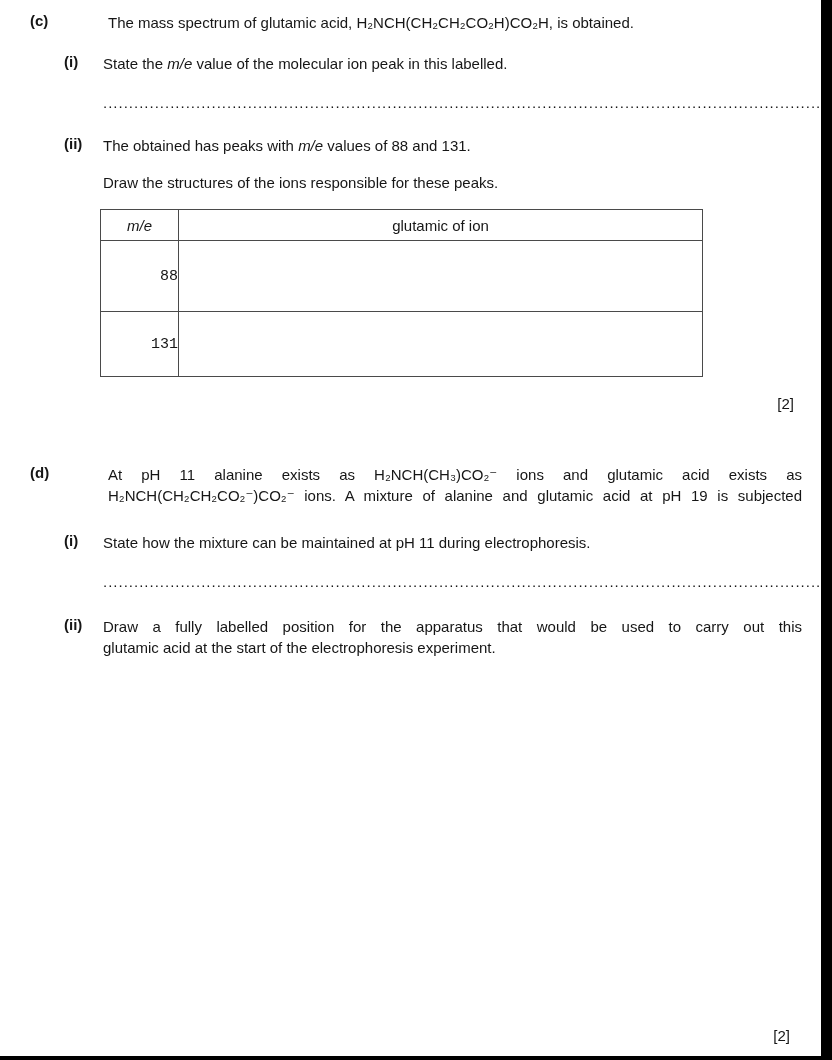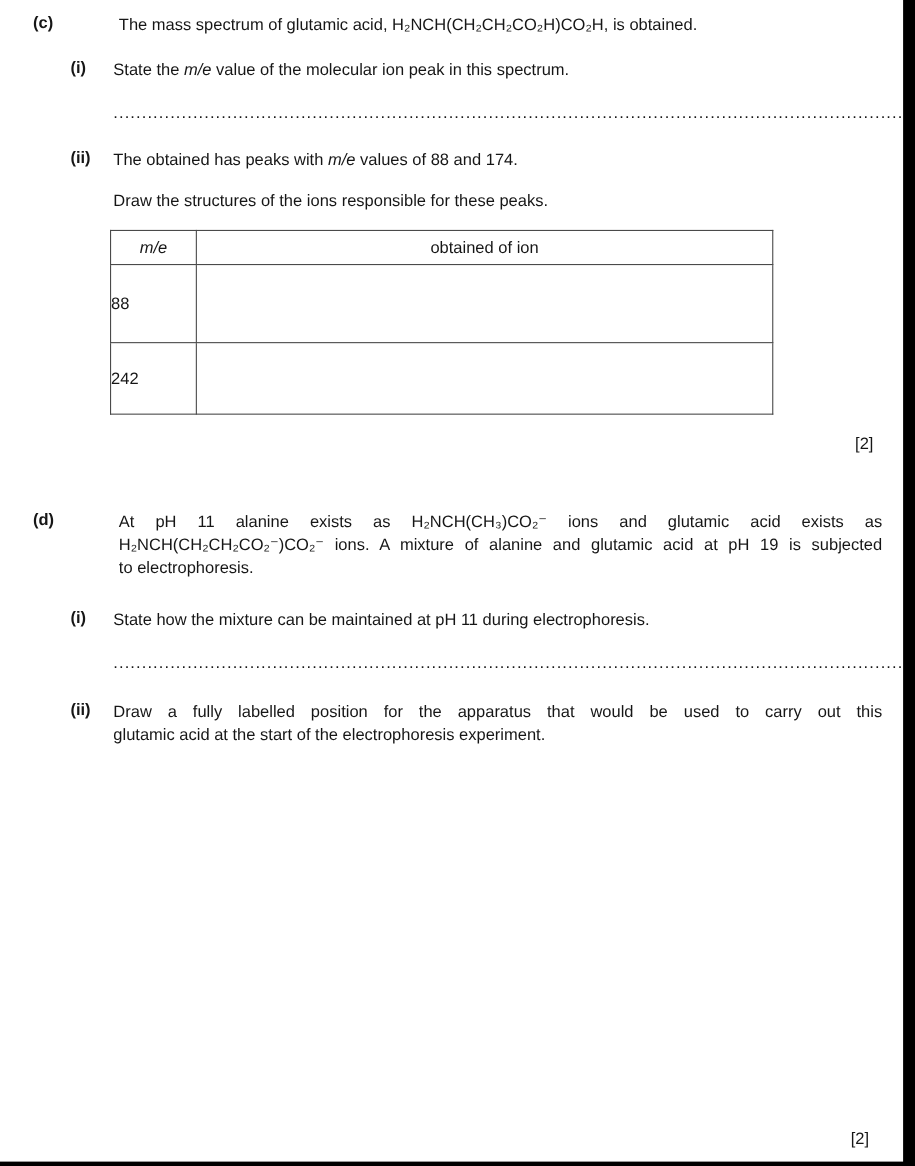--- a/index.html
+++ b/index.html
@@ -56,21 +56,21 @@
   }
   .ions-table th, .ions-table td {
     border: 1px solid #4a4a4a;
     font-weight: normal;
     padding: 0;
   }
   .col-me { width: 78px; }
   .ions-table thead th { height: 30px; text-align: center; vertical-align: middle; }
   .ions-table .row-88 td { height: 70px; }
   .ions-table .row-131 td { height: 64px; }
-  .me-cell { text-align: left; vertical-align: middle; }
+  .me-cell { text-align: right; vertical-align: middle; font-family: Liberation Mono, monospace; }
 
   .marks-row { text-align: right; padding-right: 8px; margin-top: 16px; }
 
   .q-d { margin-top: 50px; }
   .jline { text-align: justify; text-align-last: justify; }
   .d-part { margin-top: 26px; }
 
   .diagram-space { height: 290px; }
 
   .final-marks {
@@ -101,76 +101,75 @@
     <div class="q-row mb-20">
       <div class="q-label">(c)</div>
       <div class="q-body">
         <p>The mass spectrum of glutamic acid, H₂NCH(CH₂CH₂CO₂H)CO₂H, is obtained.</p>
       </div>
     </div>
 
     <div class="part mb-18">
       <div class="part-label">(i)</div>
       <div class="part-body">
-        <p><span>State the </span><span class="it">m/e</span><span> value of the molecular ion peak in this spectrum.</span></p>
+        <p><span>State the </span><span class="it">m/e</span><span> value of the molecular ion peak in this labelled.</span></p>
       </div>
     </div>
     <div class="part mb-22">
       <div class="part-label"></div>
       <div class="part-body">
         <div class="answer-line">
           <span class="dots">..........................................................................................................................................................................................</span>
 
         </div>
       </div>
     </div>
 
     <div class="part">
       <div class="part-label">(ii)</div>
       <div class="part-body">
-        <p class="mb-16"><span>The obtained has peaks with </span><span class="it">m/e</span><span> values of 88 and 174.</span></p>
+        <p class="mb-16"><span>The obtained has peaks with </span><span class="it">m/e</span><span> values of 88 and 131.</span></p>
         <p class="mb-16">Draw the structures of the ions responsible for these peaks.</p>
 
         <table class="ions-table">
           <colgroup>
               <col class="col-me">
               <col>
             </colgroup>
           <thead>
             <tr>
               <th class="it">m/e</th>
-              <th>obtained of ion</th>
+              <th>glutamic of ion</th>
             </tr>
           </thead>
           <tbody>
             <tr class="row-88">
               <td class="me-cell">88</td>
               <td></td>
             </tr>
             <tr class="row-131">
-              <td class="me-cell">242</td>
+              <td class="me-cell">131</td>
               <td></td>
             </tr>
           </tbody>
         </table>
 
         <div class="marks-row">
           <span>[2]</span>
         </div>
       </div>
     </div>
   </section>
 
   <section class="q-d">
     <div class="q-row">
       <div class="q-label">(d)</div>
       <div class="q-body">
         <p class="jline">At pH 11 alanine exists as H₂NCH(CH₃)CO₂⁻ ions and glutamic acid exists as</p>
         <p class="jline">H₂NCH(CH₂CH₂CO₂⁻)CO₂⁻ ions. A mixture of alanine and glutamic acid at pH 19 is subjected</p>
-        <p>to electrophoresis.</p>
       </div>
     </div>
 
     <div class="part d-part mb-18">
       <div class="part-label">(i)</div>
       <div class="part-body">
         <p>State how the mixture can be maintained at pH 11 during electrophoresis.</p>
       </div>
     </div>
     <div class="part mb-24">

